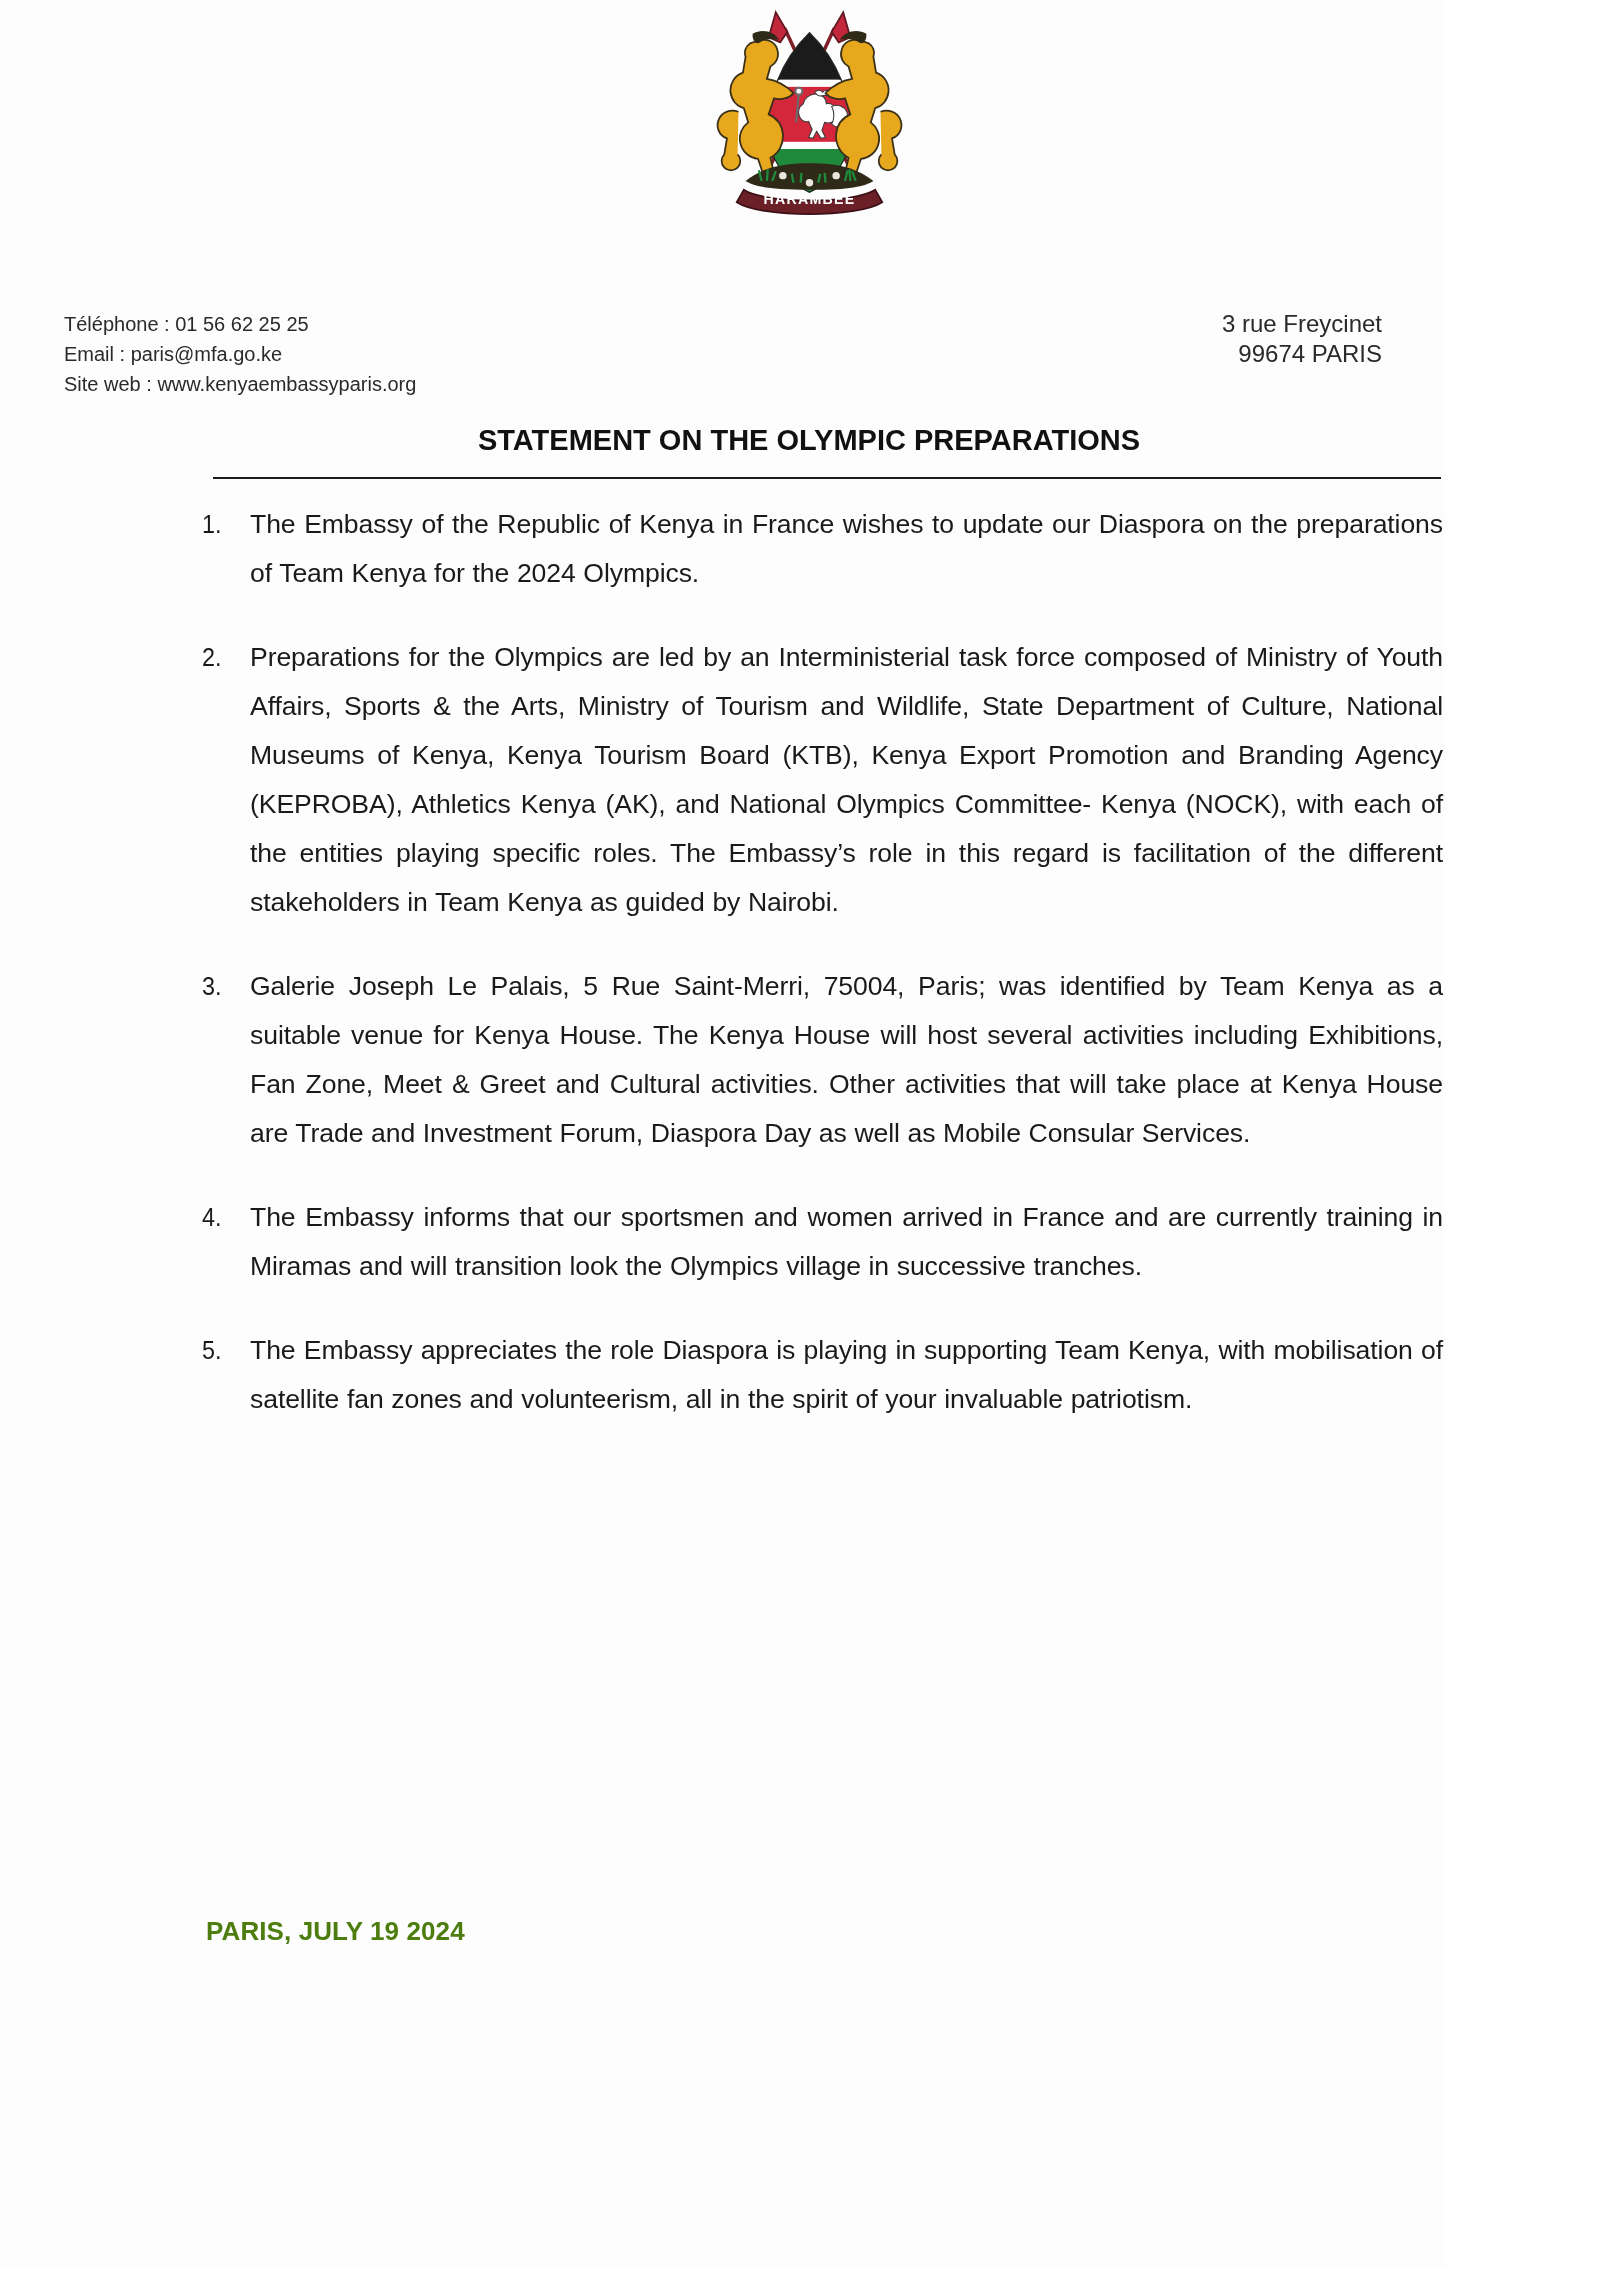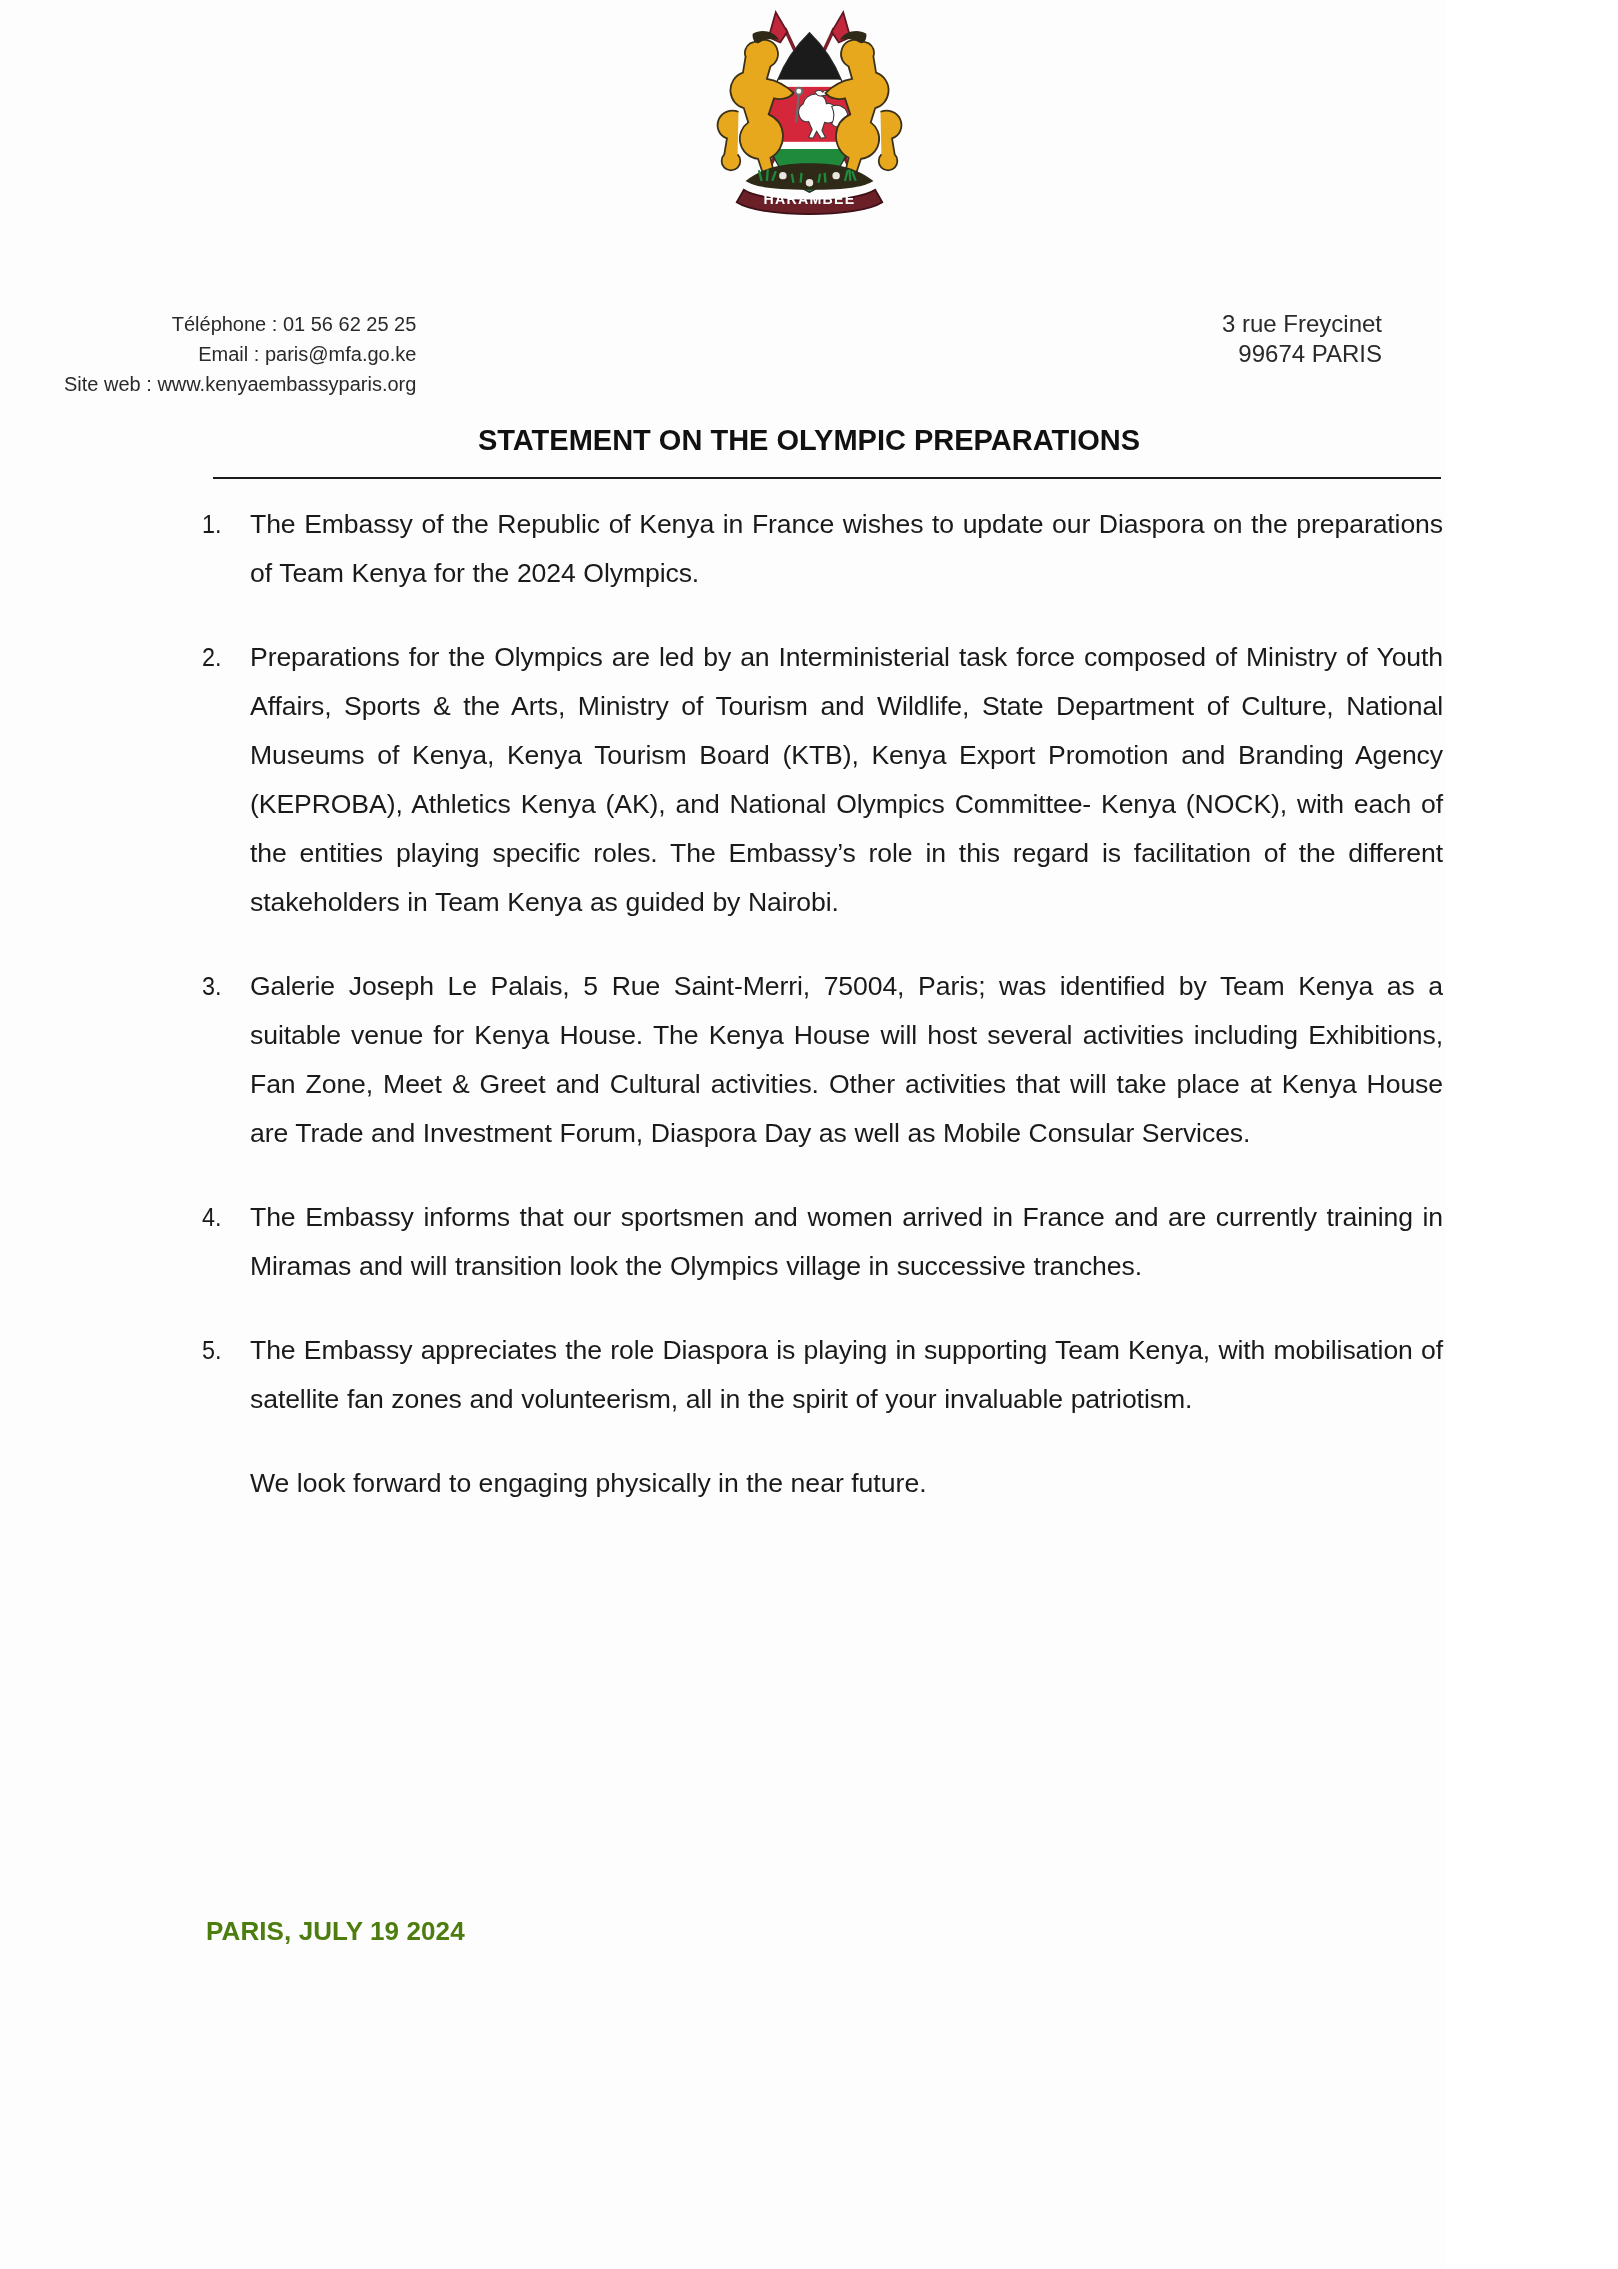--- a/index.html
+++ b/index.html
@@ -48,21 +48,20 @@
     letter-spacing: 0.2px;
     color: #111;
   }
   .contact-left {
     position: absolute;
     top: 309px;
     left: 64px;
     font-size: 20px;
     line-height: 30px;
     color: #2a2a2a;
-    text-align: right;
   }
   .contact-right {
     position: absolute;
     top: 309px;
     right: 64px;
     text-align: right;
     font-size: 24px;
     line-height: 30px;
     color: #2a2a2a;
   }
@@ -257,21 +256,20 @@
     <div class="item">
       <div class="item-num">4.</div>
       <div class="item-text">The Embassy informs that our sportsmen and women arrived in France and are currently training in Miramas and will transition look the Olympics village in successive tranches.</div>
     </div>
 
     <div class="item">
       <div class="item-num">5.</div>
       <div class="item-text">The Embassy appreciates the role Diaspora is playing in supporting Team Kenya, with mobilisation of satellite fan zones and volunteerism, all in the spirit of your invaluable patriotism.</div>
     </div>
 
-    <div class="closing">We look forward to engaging physically in the near future.</div>
   </div>
 
   <div class="signature">
     <div class="sig-line">PARIS, JULY 19 2024</div>
   </div>
 
 </div>
 
 
 </body></html>

